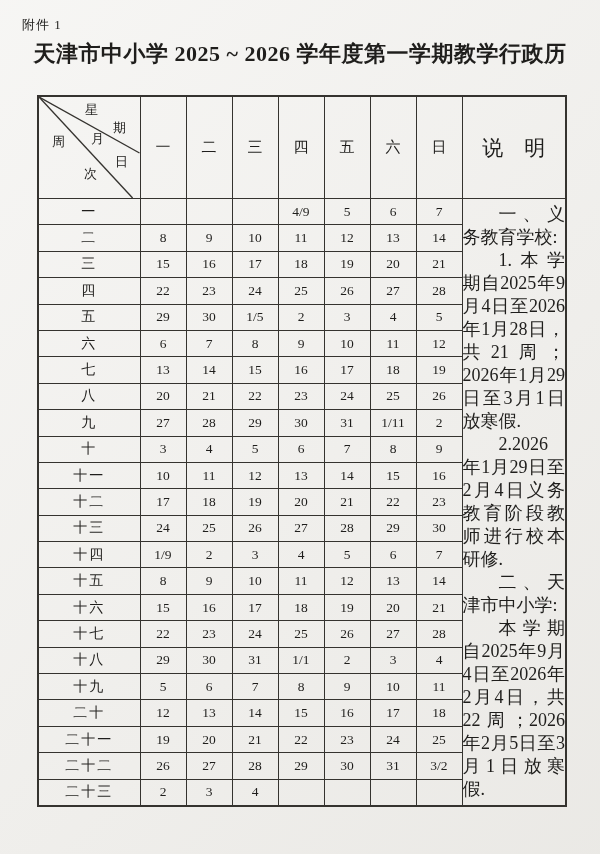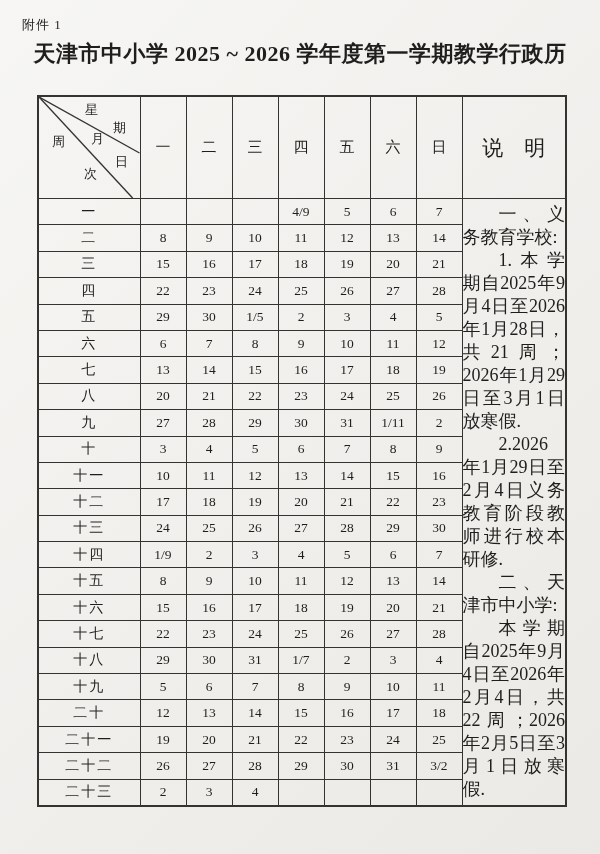--- a/index.html
+++ b/index.html
@@ -294,21 +294,21 @@
           <td class="day-cell">25</td>
           <td class="day-cell">26</td>
           <td class="day-cell">27</td>
           <td class="day-cell">28</td>
         </tr>
         <tr>
           <td class="week-cell">十八</td>
           <td class="day-cell">29</td>
           <td class="day-cell">30</td>
           <td class="day-cell">31</td>
-          <td class="day-cell">1/7</td>
+          <td class="day-cell">1/1</td>
           <td class="day-cell">2</td>
           <td class="day-cell">3</td>
           <td class="day-cell">4</td>
         </tr>
         <tr>
           <td class="week-cell">十九</td>
           <td class="day-cell">5</td>
           <td class="day-cell">6</td>
           <td class="day-cell">7</td>
           <td class="day-cell">8</td>

